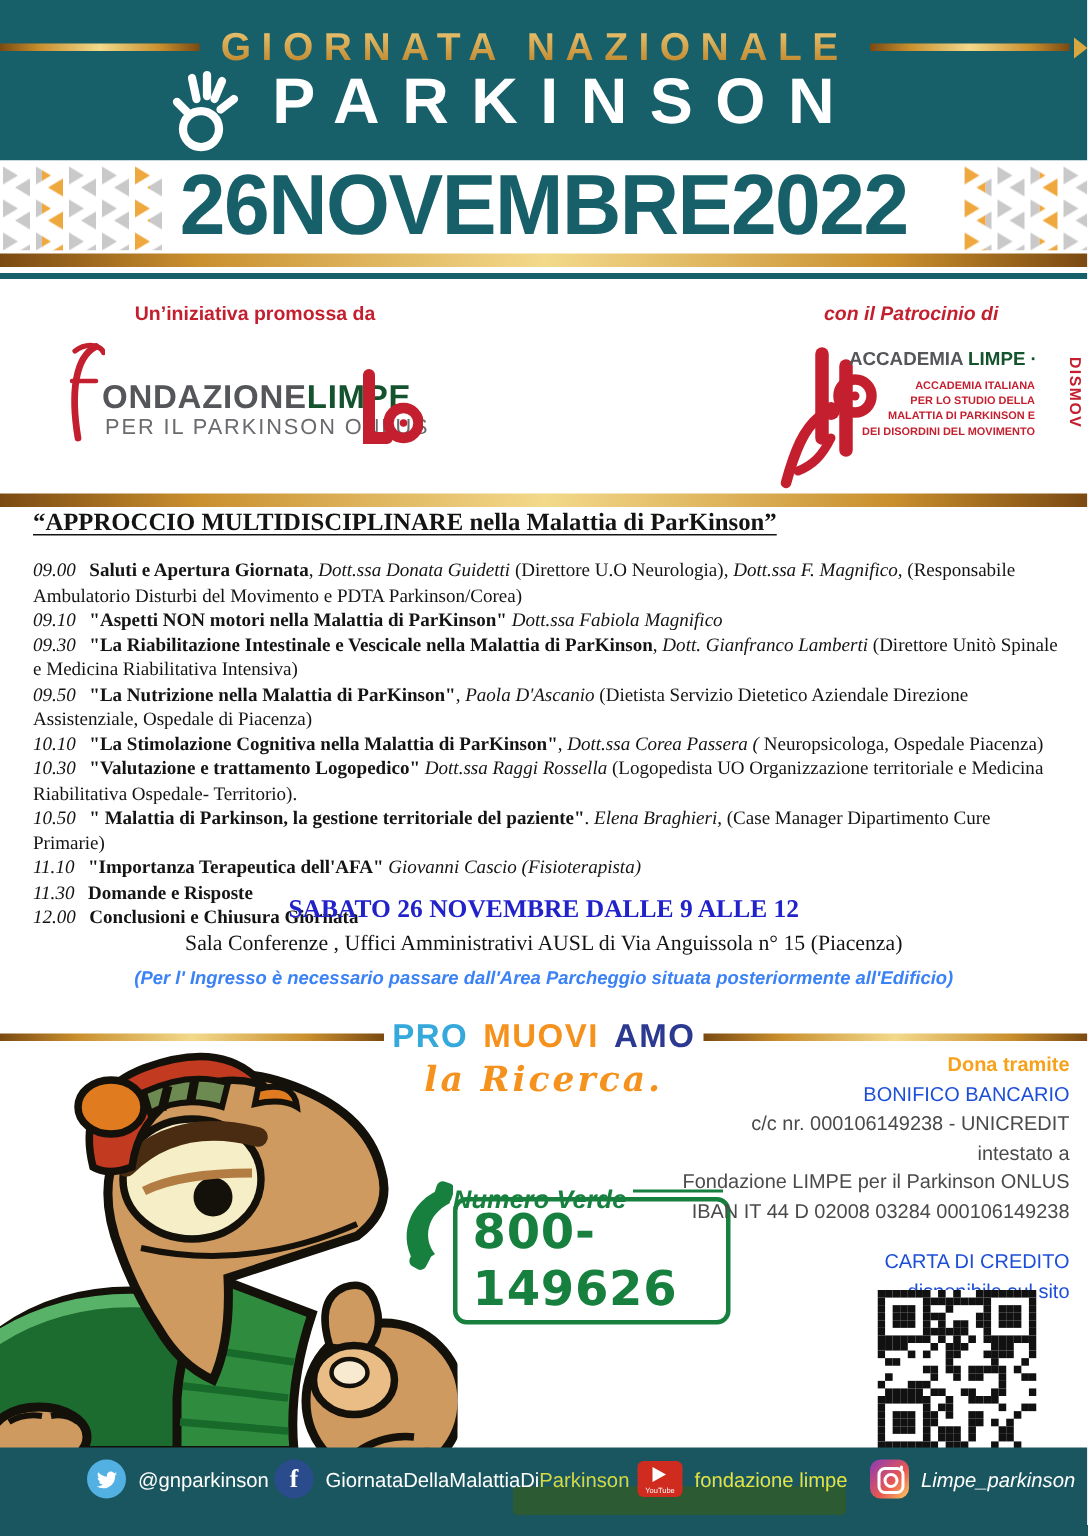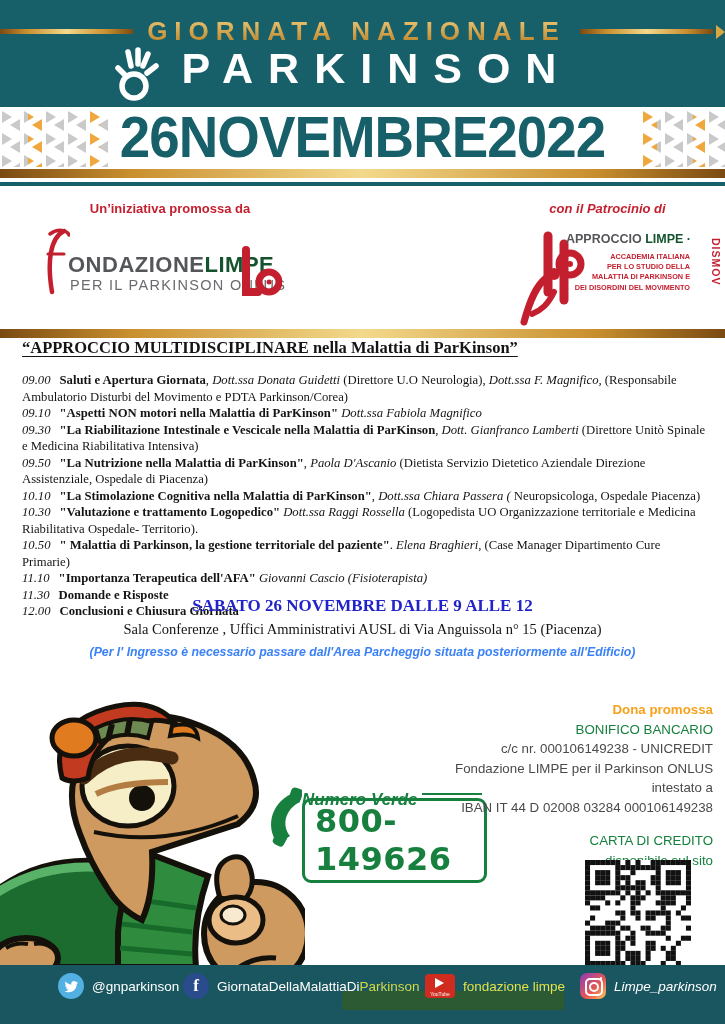--- a/index.html
+++ b/index.html
@@ -64,21 +64,21 @@
   .nvphone{position:absolute;left:0;top:10px;}
   .nvlabelrow{position:absolute;left:40px;top:2px;width:180px;display:flex;align-items:center;}
   .nvlabel{color:#17803f;font-weight:bold;font-style:italic;font-size:17px;white-space:nowrap;margin-top:12px;}
   .nvline{flex:1;height:2.5px;background:#17803f;margin-left:4px;}
   .nvbox{position:absolute;left:40px;top:22px;border:3.5px solid #17803f;border-radius:9px;padding:1px 10px 2px 10px;}
   .nvnum{color:#17803f;font-weight:bold;font-size:32px;letter-spacing:.5px;font-family:"DejaVu Sans",sans-serif;}
 
   
   .donate{right:12px;top:700px;width:330px;text-align:right;font-size:13.3px;line-height:1.47;color:#4a4a4a;}
   .orange{color:#f6a21d;font-weight:bold;}
-  .tealtxt{color:#15803d;}
+  .tealtxt{color:#1d4ed8;}
   .card{right:12px;top:831px;width:330px;text-align:right;font-size:13.3px;line-height:1.5;}
   .qr{left:585px;top:860px;width:106px;height:106px;background:#fff;}
 
   
   .turtle{left:0;top:686px;z-index:1;}
 
   
   .footer{left:0;top:965px;width:725px;height:59px;background:#1a565f;z-index:5;}
   .fhl{position:absolute;left:342px;top:26px;width:222px;height:19px;background:#2c5a33;border-radius:3px;}
   .sgroup{position:absolute;top:0;height:42px;display:flex;align-items:center;gap:8px;color:#fff;font-size:13.5px;justify-content:flex-end;}
@@ -184,54 +184,64 @@
       <g stroke="#c41f2f" fill="none" stroke-linecap="round">
         <path d="M30 6 L30 62" stroke-width="9"></path>
         <path d="M46 14 L46 70" stroke-width="9"></path>
         <circle cx="52" cy="34" r="11" stroke-width="7"></circle>
         <circle cx="52" cy="34" r="3" fill="#c41f2f" stroke="none"></circle>
         <path d="M28 48 C18 56 12 70 6 92" stroke-width="7"></path>
         <path d="M36 62 C30 74 24 80 14 84" stroke-width="6"></path>
         <circle cx="36" cy="44" r="6" fill="#c41f2f" stroke="none"></circle>
       </g>
     </svg>
-    <div class="acchead"><span class="fgray">APPROCCIO </span><span class="fred">LIMPE ·</span></div>
+    <div class="acchead"><span class="fgray">ACCADEMIA </span><span class="fred">LIMPE ·</span></div>
     <div class="accsub">
         <div>ACCADEMIA ITALIANA</div>
         <div>PER LO STUDIO DELLA</div>
         <div>MALATTIA DI PARKINSON E</div>
         <div>DEI DISORDINI DEL MOVIMENTO</div>
       </div>
     <div class="accvert">DISMOV</div>
   </div>
 
   <div class="abs goldband" style="top:329px"></div>
 
   <div class="abs program">
     <div class="ptitle">“APPROCCIO MULTIDISCIPLINARE  nella Malattia di ParKinson”</div>
     <div>
         <p class="pitem"><span class="ptime">09.00</span><span class="pb">Saluti e Apertura Giornata</span><span>, </span><span class="pi">Dott.ssa Donata Guidetti</span><span> (Direttore U.O Neurologia), </span><span class="pi">Dott.ssa F. Magnifico,</span><span> (Responsabile Ambulatorio Disturbi del Movimento e PDTA Parkinson/Corea)</span></p>
         <p class="pitem"><span class="ptime">09.10</span><span class="pb">"Aspetti NON motori nella Malattia di ParKinson"</span><span class="pi"> Dott.ssa Fabiola Magnifico</span></p>
         <p class="pitem"><span class="ptime">09.30</span><span class="pb">"La Riabilitazione Intestinale e Vescicale nella Malattia di ParKinson</span><span>, </span><span class="pi">Dott. Gianfranco Lamberti</span><span> (Direttore Unitò Spinale e Medicina Riabilitativa Intensiva)</span></p>
         <p class="pitem"><span class="ptime">09.50</span><span class="pb">"La Nutrizione nella Malattia di ParKinson"</span><span>, </span><span class="pi">Paola D'Ascanio</span><span> (Dietista Servizio Dietetico Aziendale Direzione Assistenziale, Ospedale di Piacenza)</span></p>
-        <p class="pitem"><span class="ptime">10.10</span><span class="pb">"La Stimolazione Cognitiva nella Malattia di ParKinson"</span><span>, </span><span class="pi">Dott.ssa Chiara Passera (</span><span> Neuropsicologa, Ospedale Piacenza)</span></p>
+        <p class="pitem"><span class="ptime">10.10</span><span class="pb">"La Stimolazione Cognitiva nella Malattia di ParKinson"</span><span>, </span><span class="pi">Dott.ssa Corea Passera (</span><span> Neuropsicologa, Ospedale Piacenza)</span></p>
         <p class="pitem"><span class="ptime">10.30</span><span class="pb">"Valutazione e trattamento Logopedico"</span><span class="pi"> Dott.ssa Raggi Rossella</span><span> (Logopedista UO Organizzazione territoriale e Medicina Riabilitativa Ospedale- Territorio).</span></p>
         <p class="pitem"><span class="ptime">10.50</span><span class="pb">" Malattia di Parkinson, la gestione territoriale del paziente"</span><span>. </span><span class="pi">Elena Braghieri,</span><span> (Case Manager Dipartimento Cure Primarie)</span></p>
         <p class="pitem"><span class="ptime">11.10</span><span class="pb">"Importanza Terapeutica dell'AFA"</span><span class="pi"> Giovanni Cascio (Fisioterapista)</span></p>
         <p class="pitem"><span class="ptime">11.30</span><span class="pb">Domande  e Risposte</span></p>
         <p class="pitem"><span class="ptime">12.00</span><span class="pb">Conclusioni e Chiusura Giornata</span></p>
       </div>
   </div>
 
   <div class="abs event">
     <div class="evhead">SABATO 26 NOVEMBRE DALLE 9 ALLE 12</div>
     <div class="evvenue">Sala Conferenze , Uffici Amministrativi AUSL di Via Anguissola n° 15 (Piacenza)</div>
     <div class="evnote">(Per l' Ingresso è necessario passare dall'Area Parcheggio situata posteriormente all'Edificio)</div>
   </div>
 
+  <div class="abs campaign">
+    <div class="camprow">
+      <div class="goldline"></div>
+      <span class="campword cpro">PRO</span>
+      <span class="campword cmuovi">MUOVI</span>
+      <span class="campword camo">AMO</span>
+      <div class="goldline"></div>
+    </div>
+    <div class="tagline">la Ricerca.</div>
+  </div>
 
   <svg class="abs turtle" width="305" height="281" viewBox="0 0 305 281">
 
     <path d="M-8 208 Q40 168 110 176 Q172 184 188 212 L188 281 L-8 281 Z" fill="#1c6b2f" stroke="#14100a" stroke-width="6"></path>
     <path d="M-2 206 Q45 176 108 182" fill="none" stroke="#58b368" stroke-width="9" stroke-linecap="round"></path>
 
     <path d="M118 246 Q122 192 150 168 L208 190 Q192 238 196 281 L118 281 Z" fill="#2f8c3e" stroke="#14100a" stroke-width="6"></path>
     <path d="M126 212 L196 222 M122 238 L192 246 M120 262 L192 268" stroke="#176a2a" stroke-width="5" fill="none"></path>
 
     <path d="M80 148 Q58 92 96 56 Q138 18 190 36 Q244 54 254 94 Q262 120 238 138 L152 166 Q154 208 142 234 Q120 224 106 200 Q90 176 80 148 Z" fill="#cf9a5f" stroke="#14100a" stroke-width="6"></path>
@@ -267,25 +277,25 @@
     <div class="nvlabelrow">
       <span class="nvlabel">Numero Verde</span>
       <div class="nvline"></div>
     </div>
     <div class="nvbox">
       <span class="nvnum">800-149626</span>
     </div>
   </div>
 
   <div class="abs donate">
-    <div class="orange">Dona promossa</div>
+    <div class="orange">Dona tramite</div>
     <div class="tealtxt">BONIFICO BANCARIO</div>
     <div>c/c nr. 000106149238  - UNICREDIT</div>
+    <div>intestato a</div>
     <div>Fondazione LIMPE per il Parkinson ONLUS</div>
-    <div>intestato a</div>
     <div>IBAN IT 44 D 02008 03284 000106149238</div>
   </div>
   <div class="abs card tealtxt">
     <div>CARTA DI CREDITO</div>
     <div>disponibile sul sito</div>
   </div>
   <div class="abs qr"><svg width="106" height="106" xmlns="http://www.w3.org/2000/svg">
         <rect x="0.00" y="0.00" width="5.05" height="5.05" fill="#111"></rect>
         <rect x="5.05" y="0.00" width="5.05" height="5.05" fill="#111"></rect>
         <rect x="10.10" y="0.00" width="5.05" height="5.05" fill="#111"></rect>

